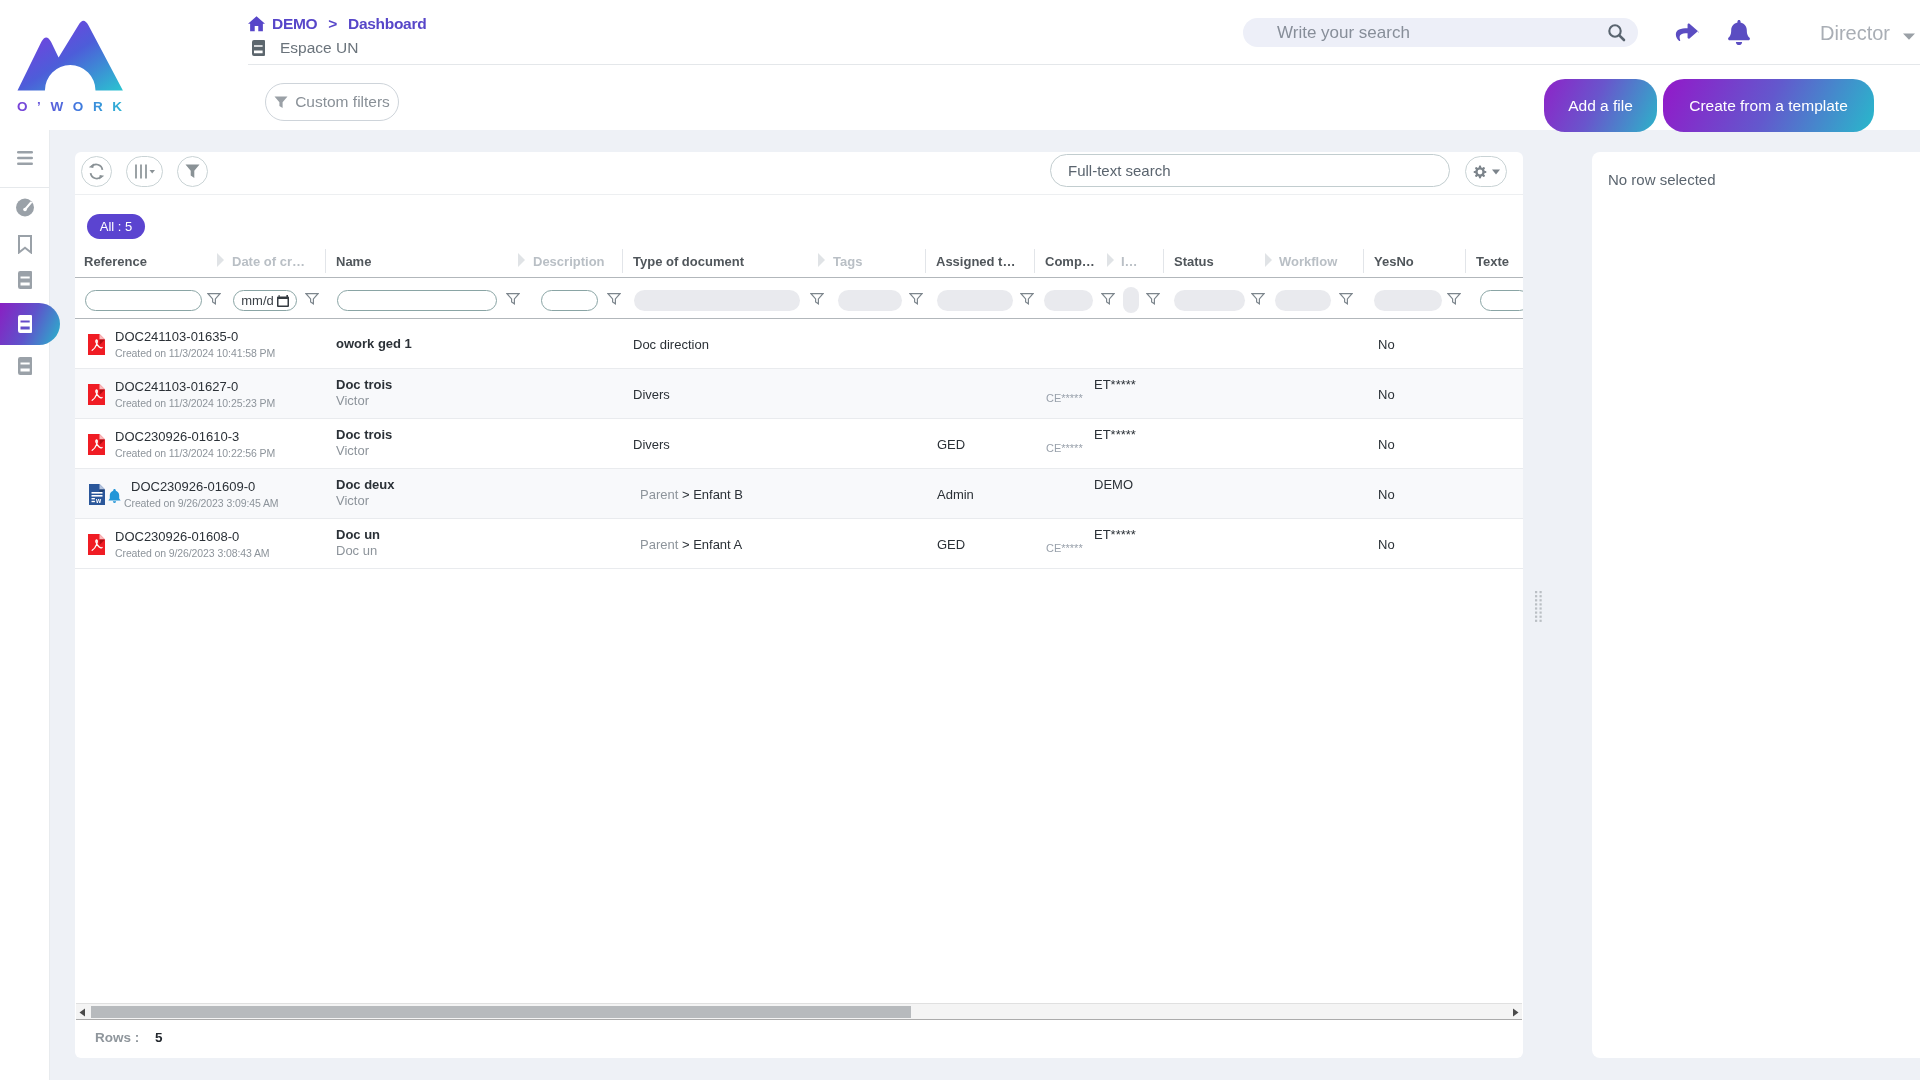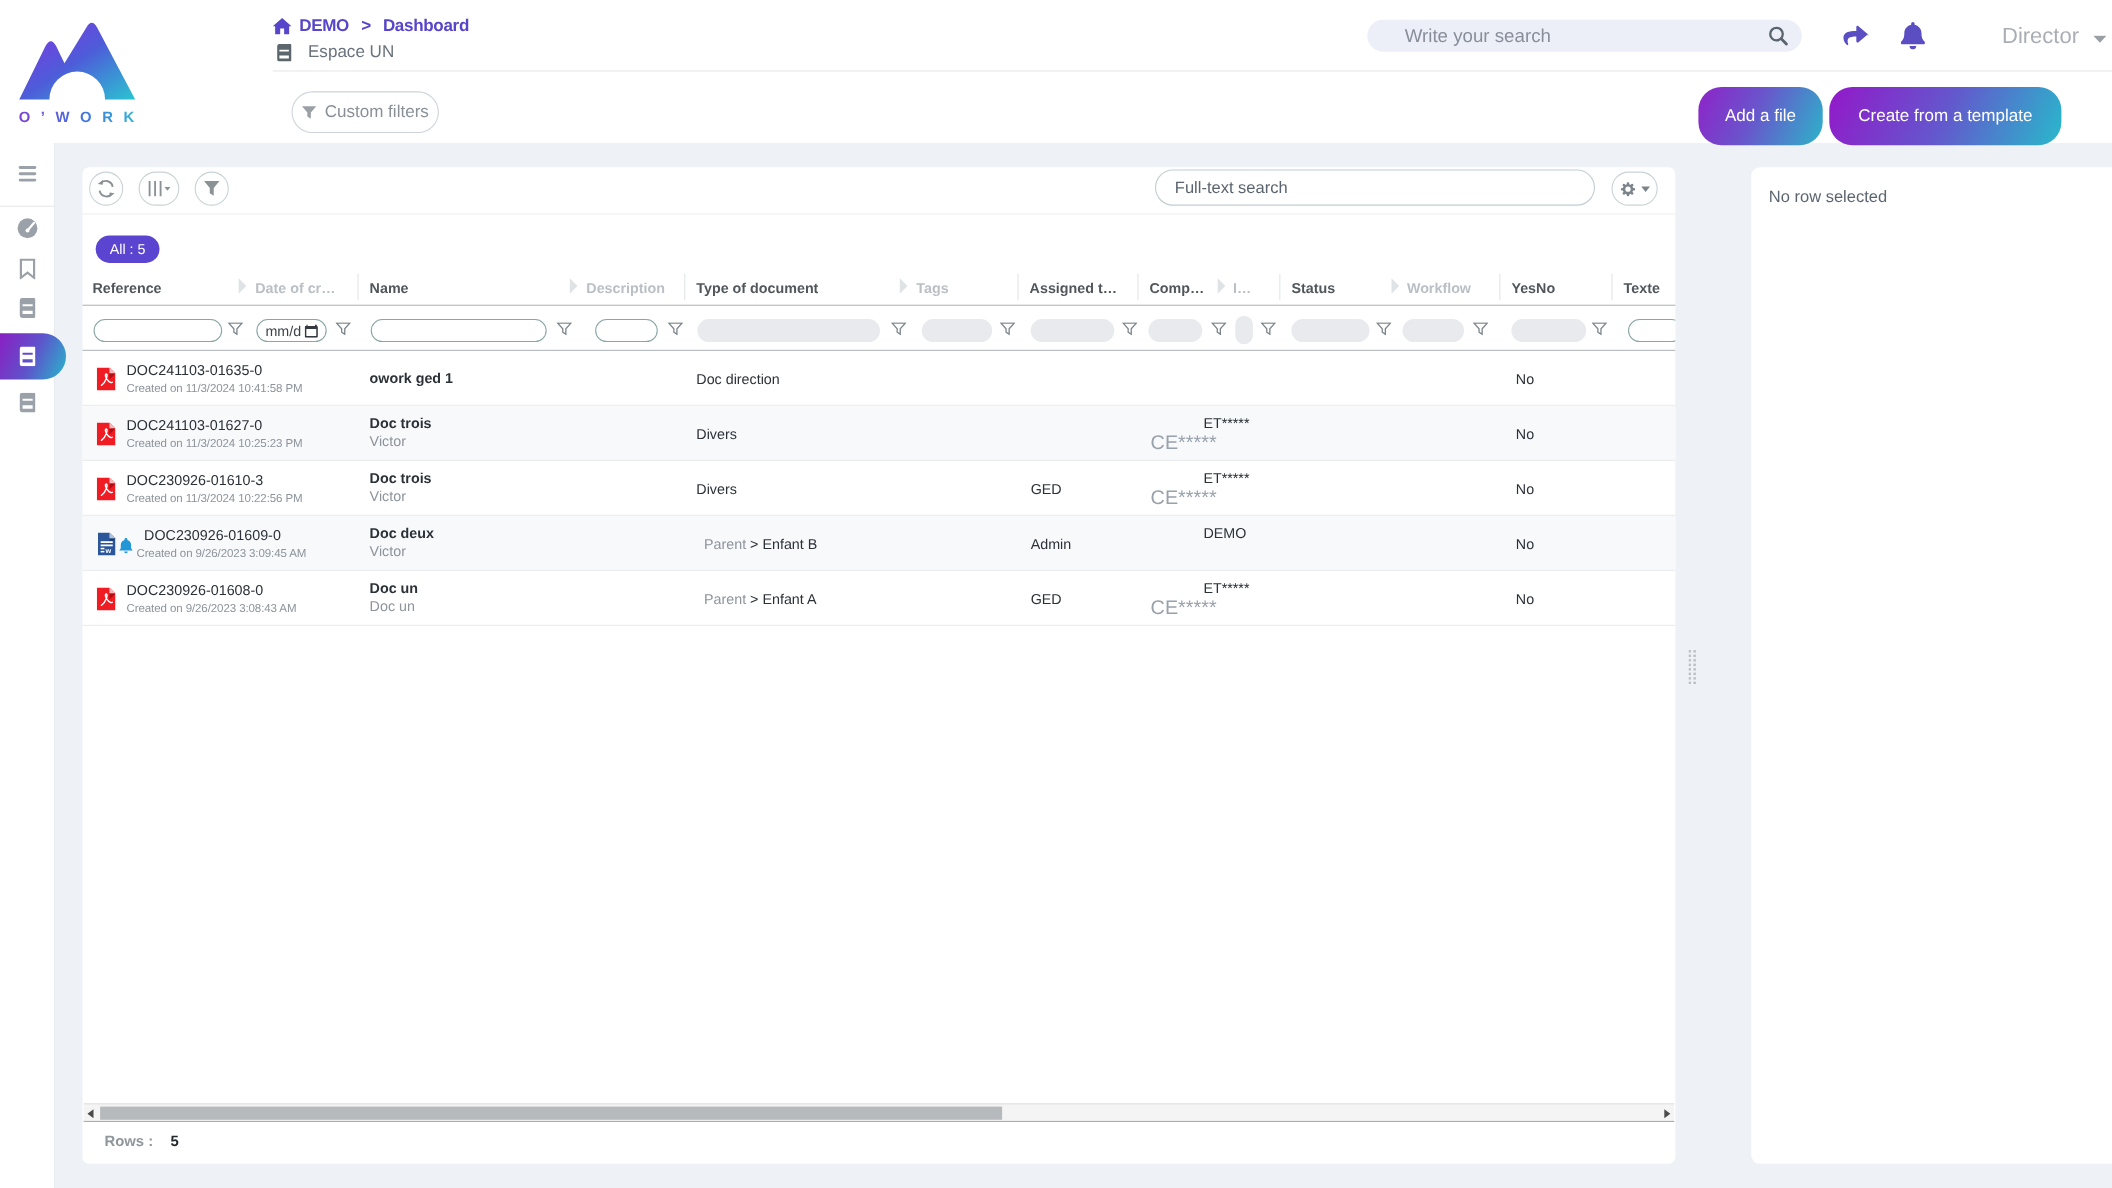--- a/index.html
+++ b/index.html
@@ -63,21 +63,21 @@
   .drow.alt { background:#f8f9fb; }
   .fico { position:absolute; left:13px; top:15px; }
   .ref1 { position:absolute; left:40px; top:10px; }
   .ref2 { position:absolute; left:40px; top:28px; font-size:10.5px; letter-spacing:-0.1px; color:#8d949b; }
   .nm1 { position:absolute; left:261px; top:8px; font-weight:bold; }
   .nm1.solo { top:17px; }
   .nm2 { position:absolute; left:261px; top:24px; font-size:13px; color:#8d949b; }
   .typ { position:absolute; left:558px; top:0; height:50px; display:flex; align-items:center; font-size:13px; white-space:pre; }
   .asg { position:absolute; left:862px; top:0; height:50px; display:flex; align-items:center; font-size:13px; }
   .cmp1 { position:absolute; left:971px; top:8px; font-size:13px;margin-left:48px; }
-  .cmp2 { position:absolute; left:971px; top:23px; font-size:18px; color:#99a1ab; }
+  .cmp2 { position:absolute; left:971px; top:23px; font-size:11px; color:#99a1ab; }
   .yn { position:absolute; left:1303px; top:0; height:50px; display:flex; align-items:center; font-size:13px; }
   .gtx { color:#8d949b; }
 
   
   #hscroll { position:absolute; left:1px; top:851px; width:1446px; height:17px; background:#f4f4f4; border-top:1px solid #e0e0e0; border-bottom:1px solid #ababab; }
   #hthumb { position:absolute; left:15px; top:2px; width:820px; height:12px; background:#b7babd; }
   #foot { position:absolute; left:20px; top:878px; font-size:13.5px; font-weight:bold; color:#8f969c; }
   #foot b { color:#23282e; margin-left:12px; }
 
   #draghandle { position:absolute; left:1535px; top:591px; width:7px; height:31px; }

